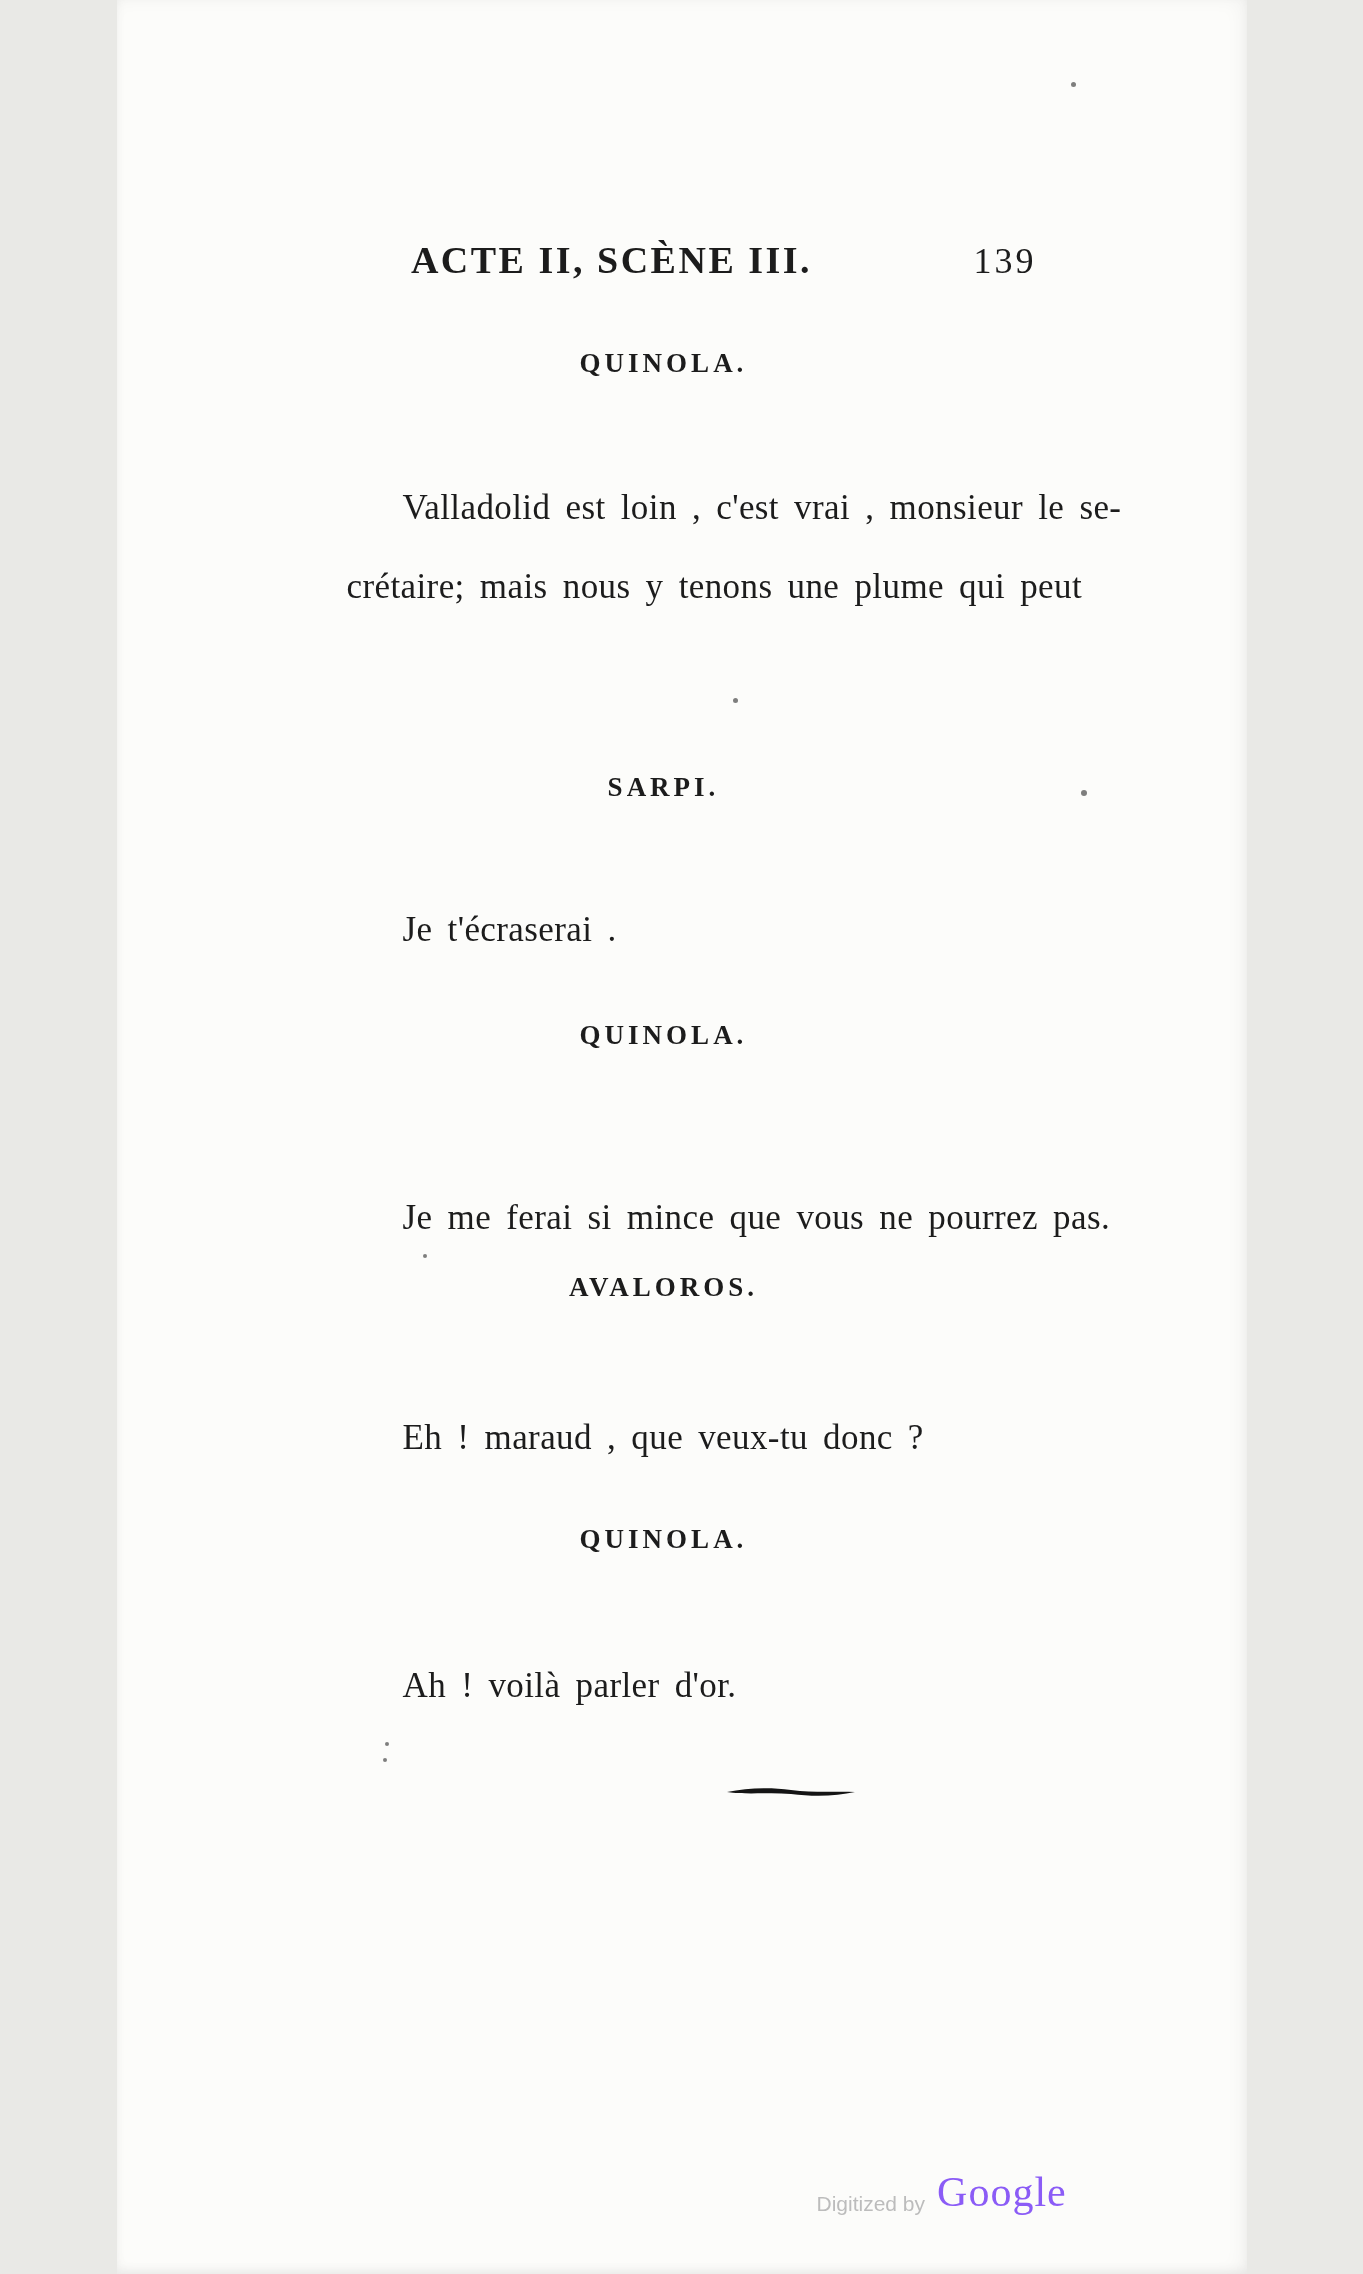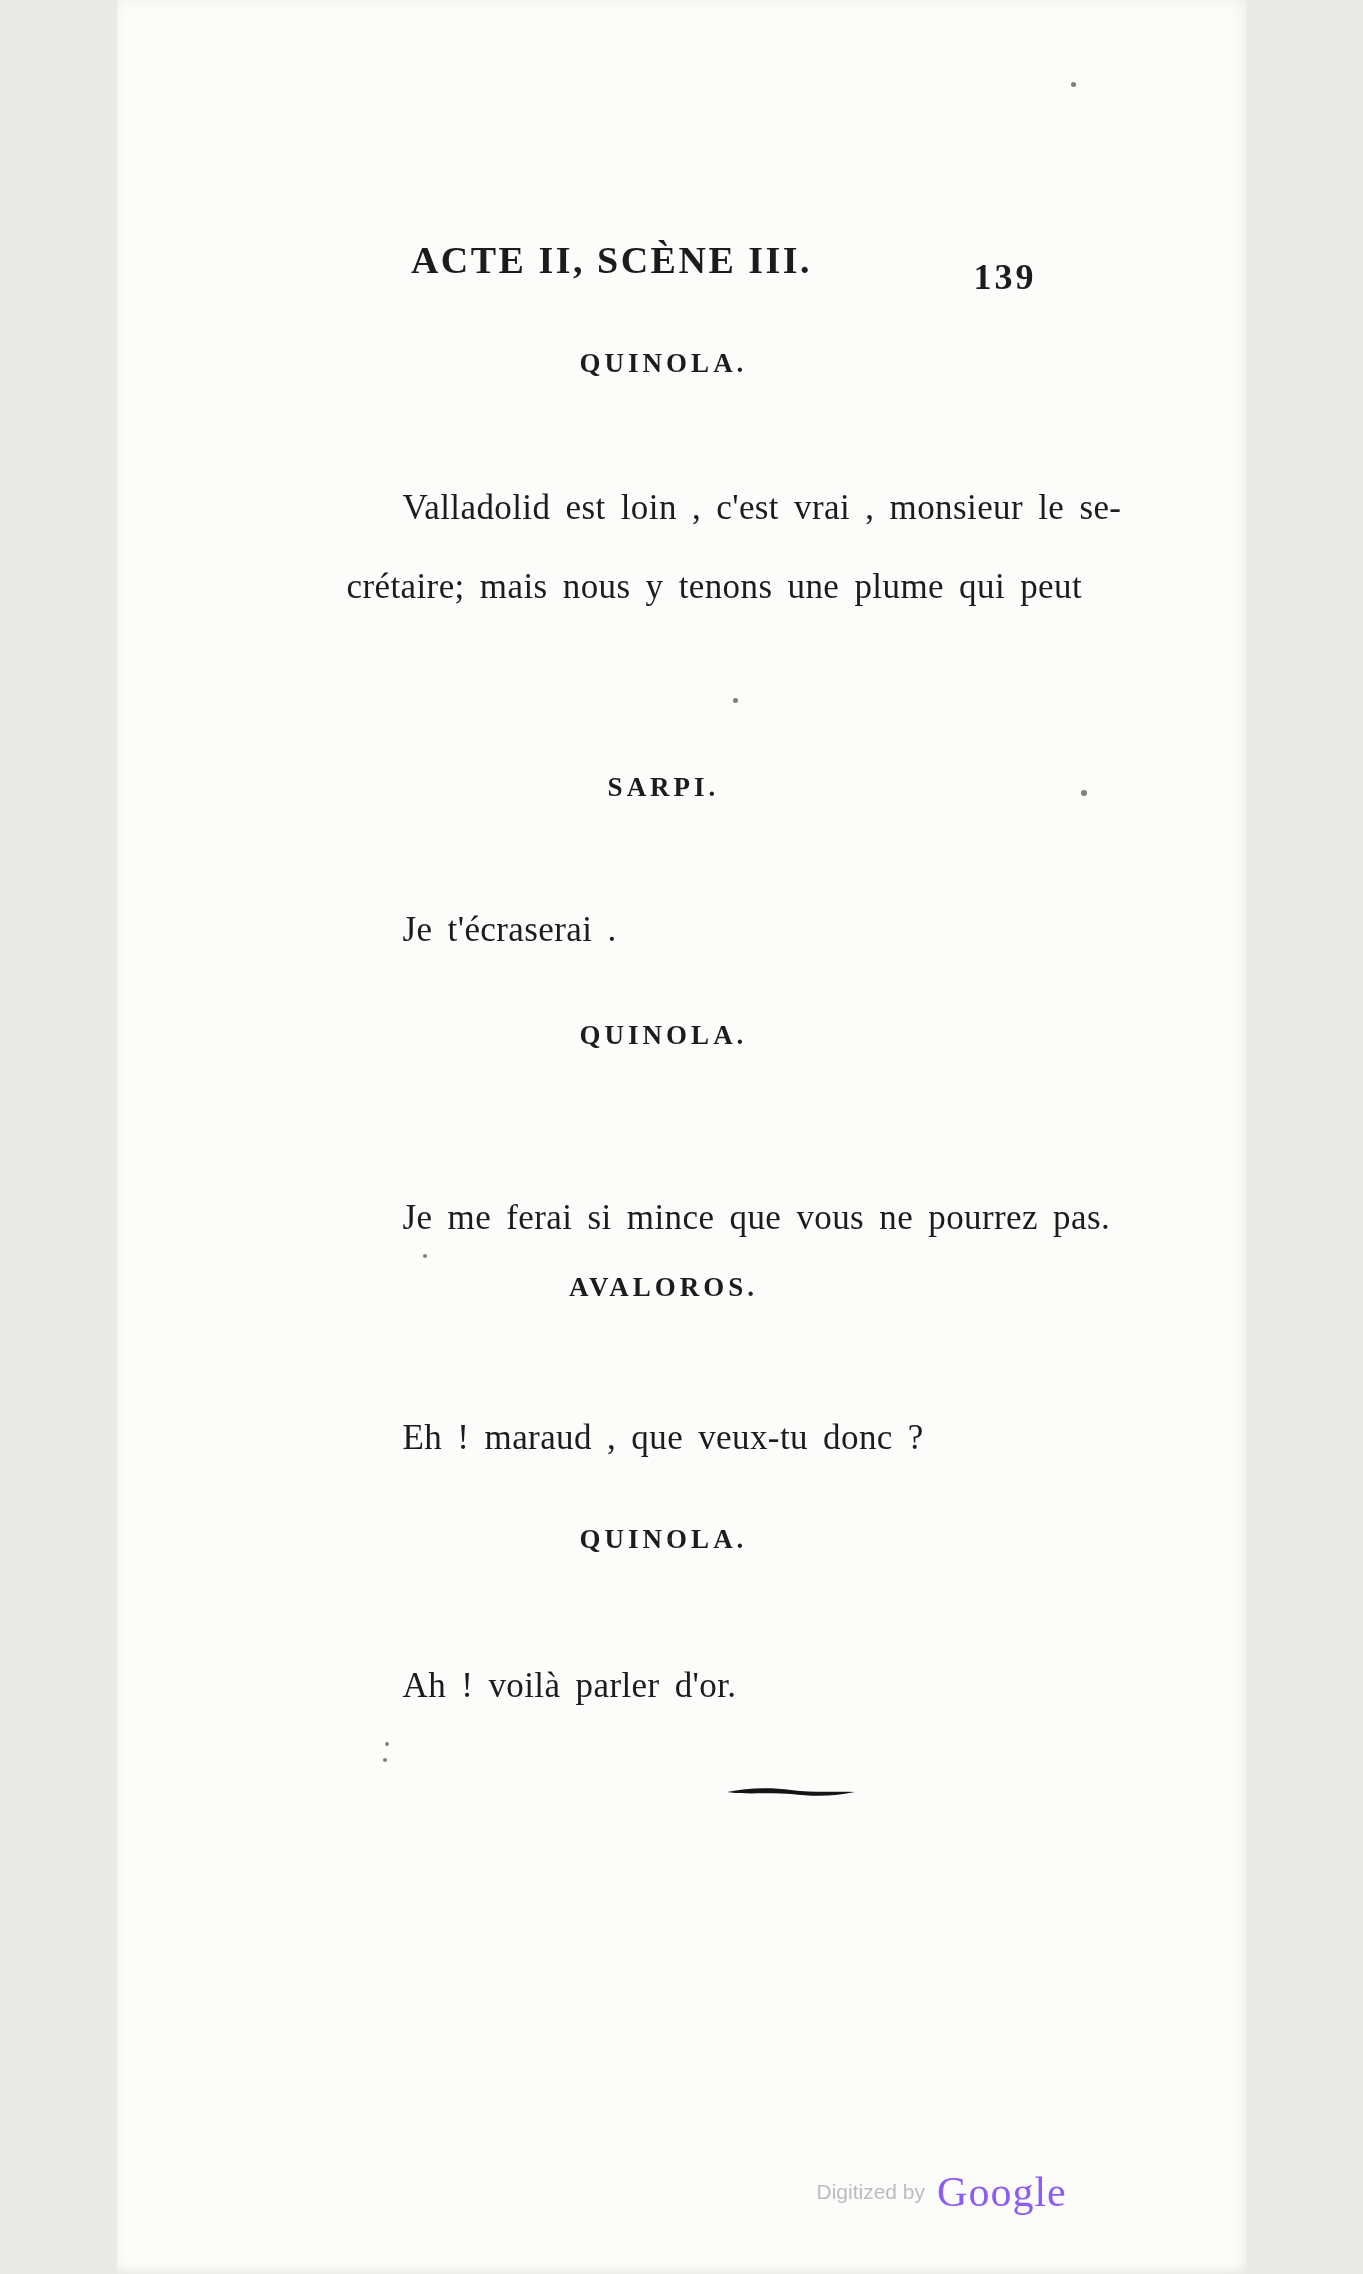--- a/index.html
+++ b/index.html
@@ -23,23 +23,23 @@
   }
   .header-title {
     text-align: center;
     font-weight: bold;
     font-size: 38px;
     letter-spacing: 2.5px;
     transform: translateX(-70px);
   }
   .page-number {
     position: absolute;
-    top: 18px;
+    top: 2px;
     right: 210px;
-    font-weight: bold;
+    font-weight: normal;
     font-size: 36px;
     letter-spacing: 3px;
   }
   .speaker {
     position: absolute;
     left: 0; right: 0;
     text-align: center;
     font-weight: bold;
     font-size: 27px;
     letter-spacing: 4px;
@@ -61,21 +61,21 @@
     top: 1786px;
     left: 608px;
     width: 132px;
     height: 12px;
   }
   .footer {
     position: absolute;
     top: 2168px;
     left: 700px;
     display: flex;
-    align-items: center;
+    align-items: flex-end;
     gap: 12px;
   }
   .digitized-by {
     font-family: "Liberation Sans", sans-serif;
     font-size: 21px;
     color: #bcbcbc;
   }
   .google-logo {
     font-family: "Liberation Serif", "DejaVu Serif", serif;
     font-size: 42px;

